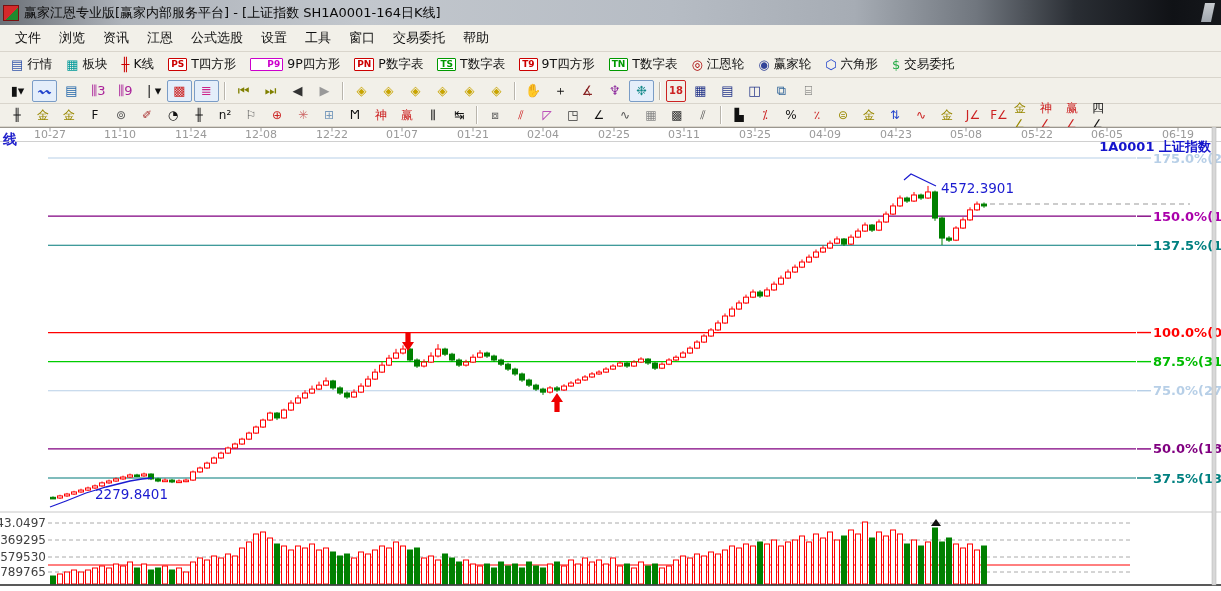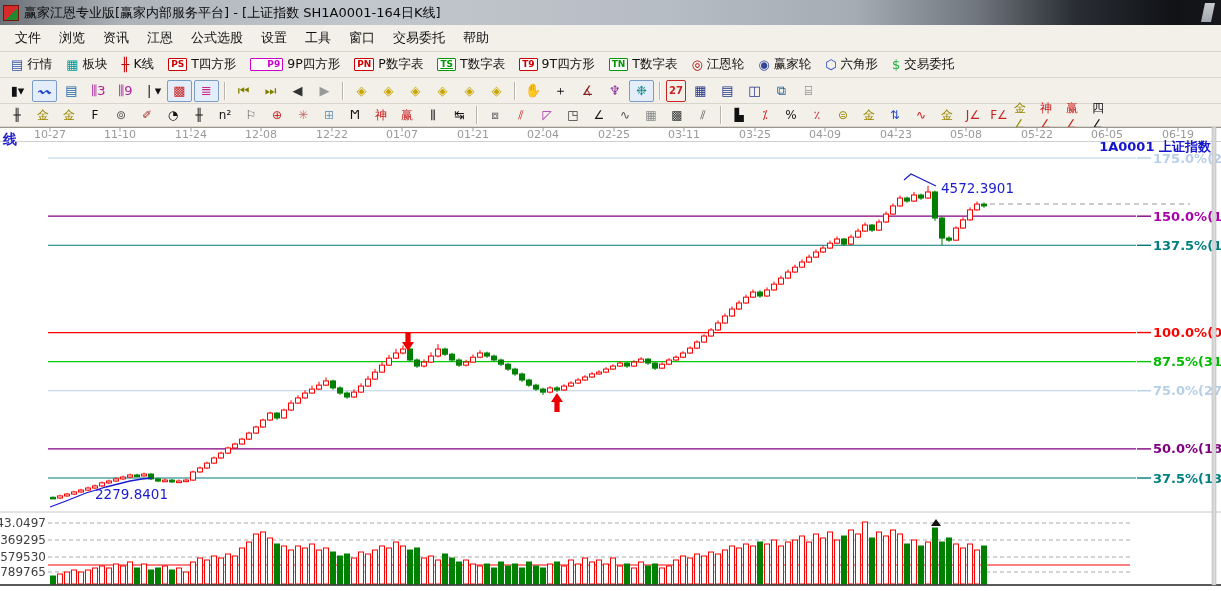--- a/index.html
+++ b/index.html
@@ -131,21 +131,21 @@
       <span class="ticon" style="color: rgb(200, 164, 0);">◈</span>
       <span class="ticon" style="color: rgb(200, 164, 0);">◈</span>
       <span class="ticon" style="color: rgb(200, 164, 0);">◈</span>
       <span class="sep"></span>
       <span class="ticon" style="color: rgb(68, 68, 68);">✋</span>
       <span class="ticon" style="color: rgb(17, 17, 17);">＋</span>
       <span class="ticon" style="color: rgb(136, 34, 34);">∡</span>
       <span class="ticon" style="color: rgb(136, 34, 153);">♆</span>
       <span class="ticon sel" style="color: rgb(17, 136, 136);">❉</span>
       <span class="sep"></span>
-      <span class="ticon" style="color: rgb(204, 34, 34); font-size: 10px; font-weight: bold; border: 1px solid rgb(204, 34, 34); width: 18px;">27</span>
+      <span class="ticon" style="color: rgb(204, 34, 34); font-size: 10px; font-weight: bold; border: 1px solid rgb(204, 34, 34); width: 18px;">18</span>
       <span class="ticon" style="color: rgb(34, 51, 136);">▦</span>
       <span class="ticon" style="color: rgb(34, 51, 136);">▤</span>
       <span class="ticon" style="color: rgb(34, 51, 136);">◫</span>
       <span class="ticon" style="color: rgb(51, 102, 153);">⧉</span>
       <span class="ticon" style="color: rgb(102, 102, 102);">⌸</span>
     </div>
   <div class="toolbar tb4" id="tb4">
       <span class="ticon" style="color: rgb(17, 17, 17);">╫</span>
       <span class="ticon" style="color: rgb(153, 136, 0);">金</span>
       <span class="ticon" style="color: rgb(153, 136, 0);">金</span>

